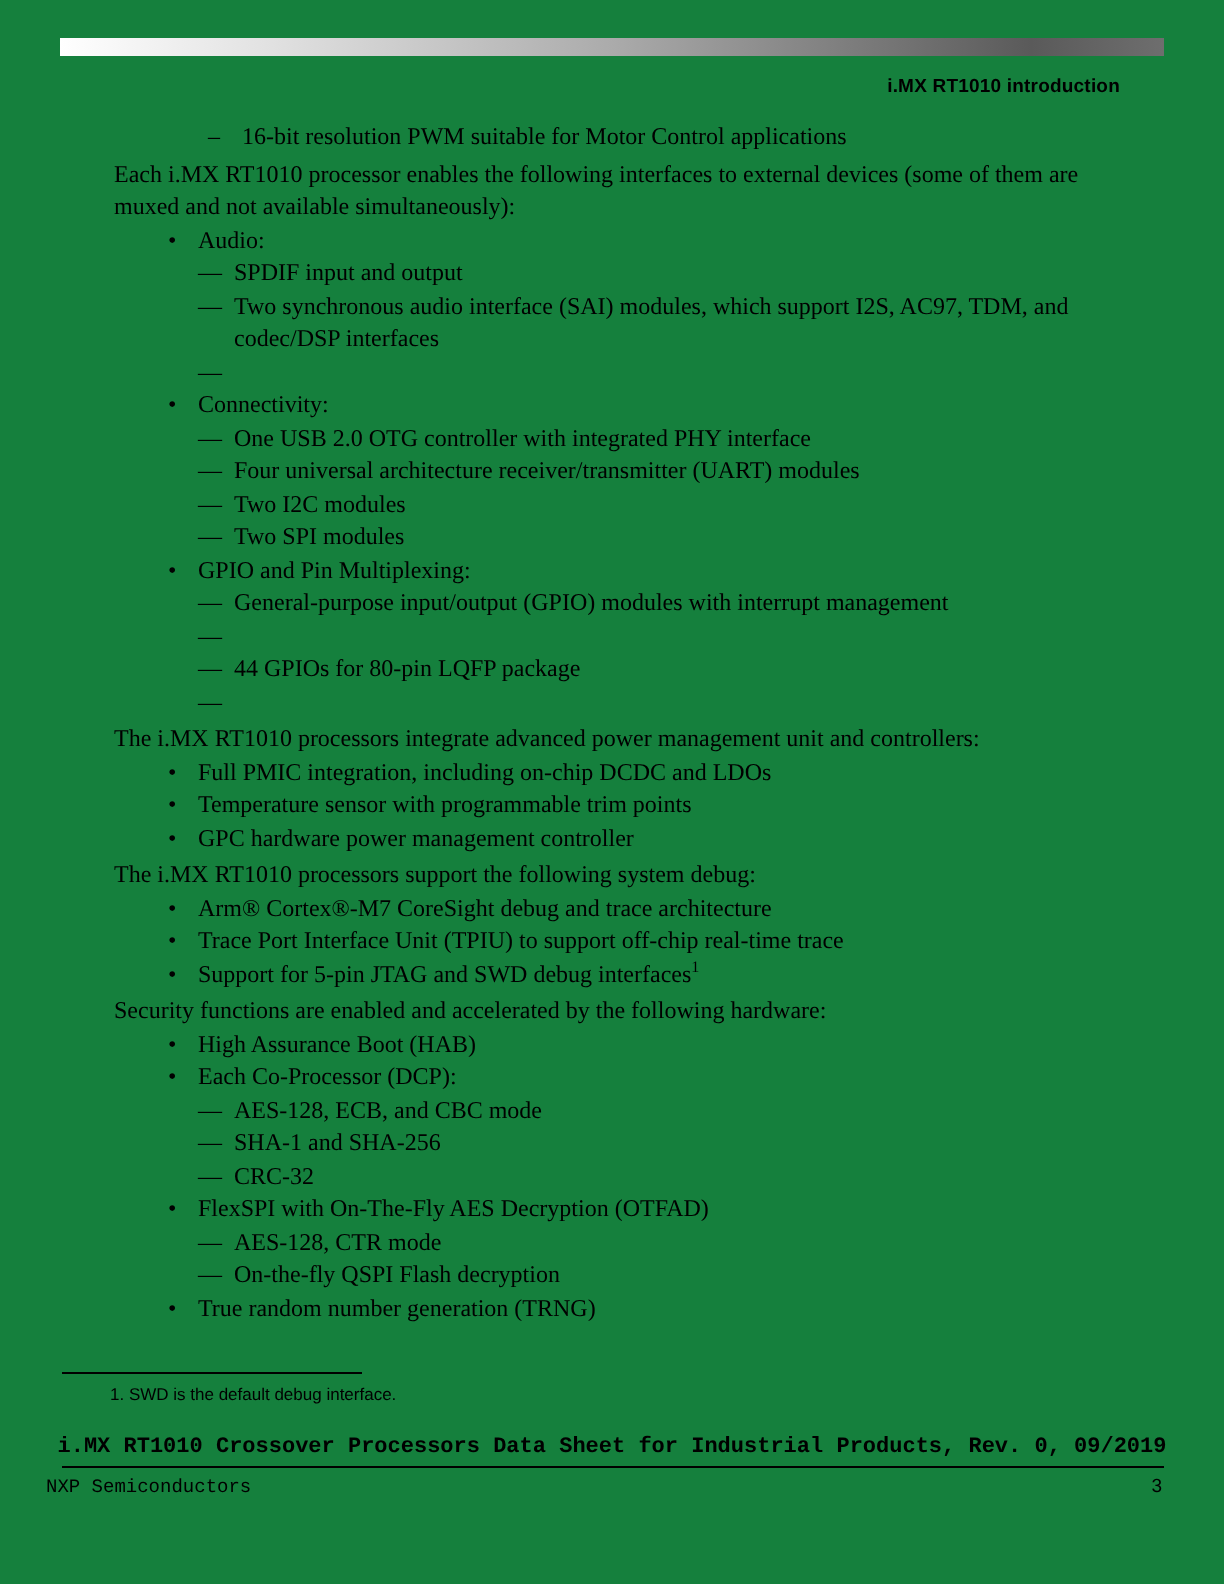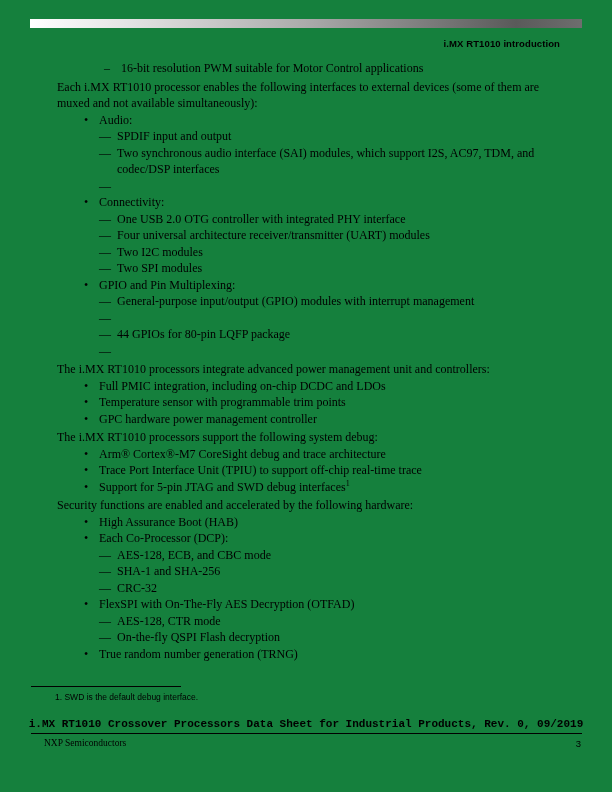--- a/index.html
+++ b/index.html
@@ -81,23 +81,23 @@
   }
   .footer-rule {
     position: absolute;
     left: 31px;
     top: 733px;
     width: 551px;
     border-top: 1px solid #000;
   }
   .footer-left {
     position: absolute;
-    left: 44px;
+    left: 23px;
     top: 738px;
-    font-family: Liberation Serif, serif;
+    font-family: Liberation Mono, monospace;
     font-size: 9.5px;
   }
   .footer-page {
     position: absolute;
     right: 31px;
     top: 738px;
     font-family: "Liberation Sans", sans-serif;
     font-size: 9.5px;
   }
 </style>

